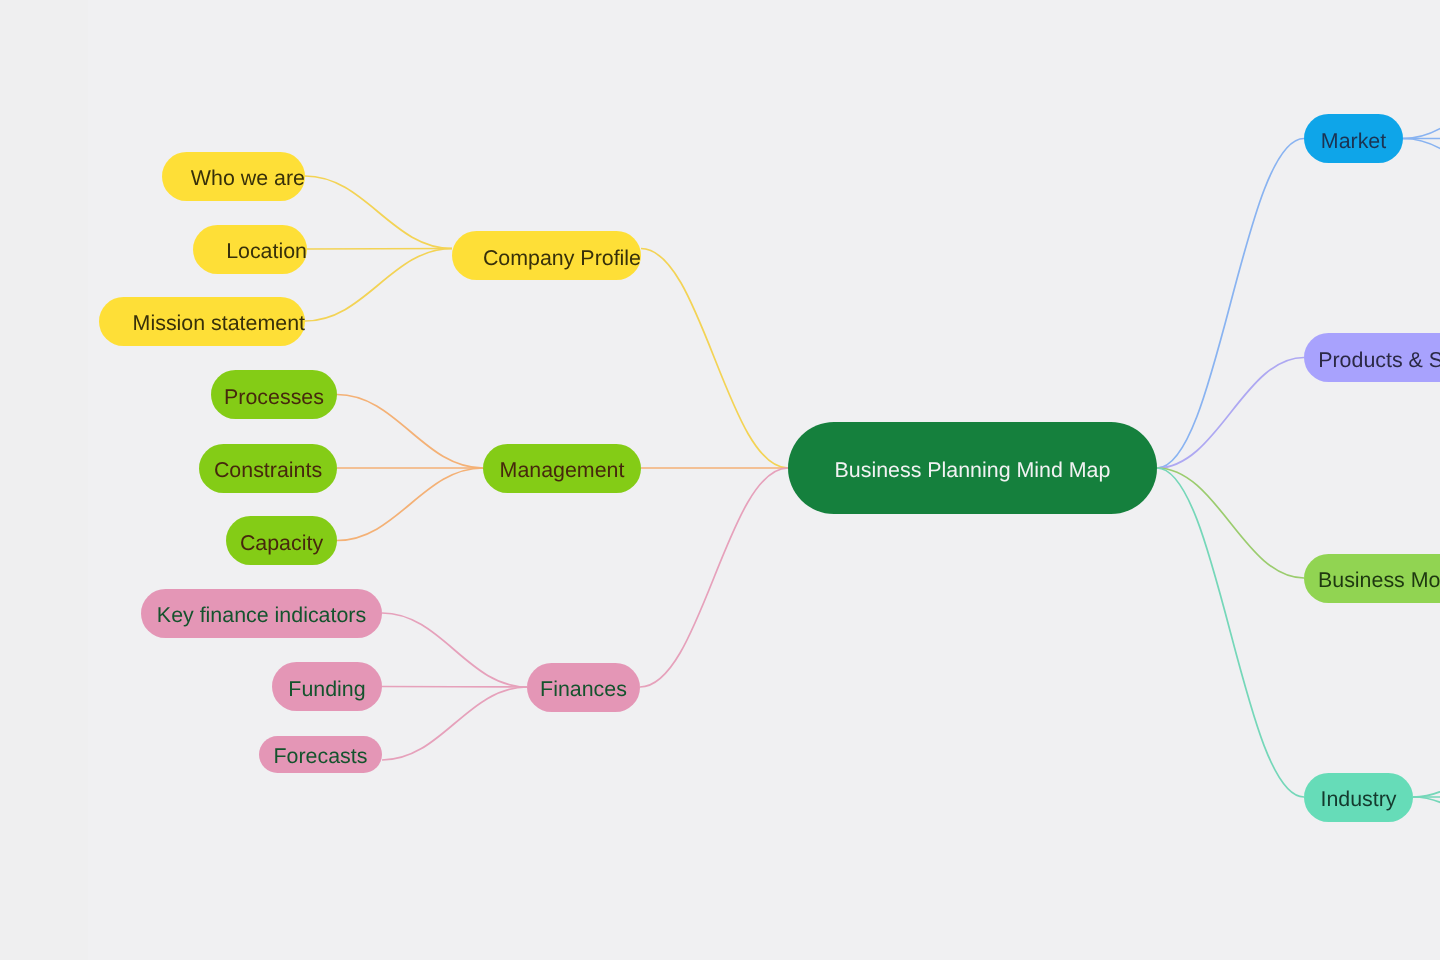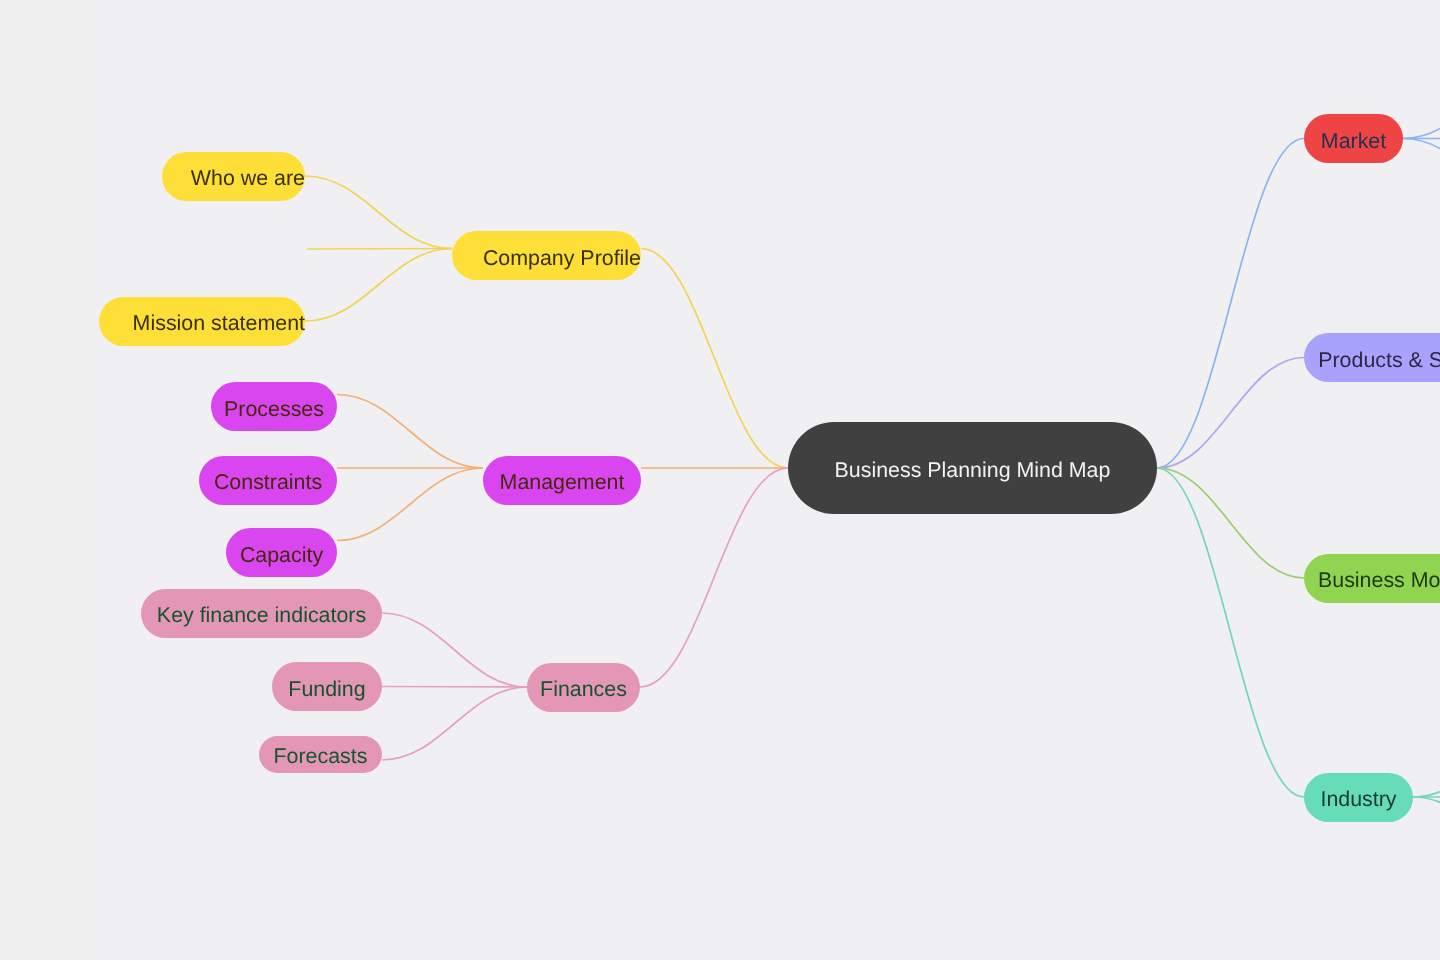--- a/index.html
+++ b/index.html
@@ -11,27 +11,27 @@
   #gutter{position:absolute;left:0;top:0;width:88px;height:960px;background:#efeff0;}
   #edges{position:absolute;left:0;top:0;width:1440px;height:960px;pointer-events:none;}
   #edges path{fill:none;stroke-width:1.7;}
   .lbl{display:block;will-change:opacity;}
   .node{position:absolute;display:flex;align-items:center;justify-content:center;
         box-sizing:border-box;border-radius:999px;white-space:nowrap;
         font-size:21.4px;line-height:1;letter-spacing:0;padding-top:6px;
         -webkit-font-smoothing:antialiased;text-rendering:geometricPrecision;
         will-change:opacity;}
   .n-yellow{background:#fedf37;color:#37300a;justify-content:flex-end;}
-  .n-orange{background:#d946ef;color:#46280d;margin-top:12px;}
+  .n-orange{background:#84cc16;color:#46280d;}
   .n-pink  {background:#e496b6;color:#14532d;}
-  .n-blue  {background:#ef4444;color:#1c3352;}
+  .n-blue  {background:#0ea5e9;color:#1c3352;}
   .n-purple{background:#a8a2fd;color:#2b2945;}
   .n-green {background:#91d452;color:#1e3810;}
   .n-teal  {background:#66dcb8;color:#143a2e;}
-  .n-center{background:#404040;color:#f2f2f3;}
+  .n-center{background:#15803d;color:#f2f2f3;}
 </style>
 </head>
 <body>
 
 <div id="canvas">
 
   <div id="gutter"></div>
 
   <svg id="edges" viewBox="0 0 1440 960" xmlns="http://www.w3.org/2000/svg">
     <path stroke="#f3d355" d="M305,176 C365.27,176 391.73,248.5 452,248.5"></path>
@@ -53,20 +53,23 @@
     <path stroke="#89b3f1" d="M1403,138.5 C1463.27,138.5 1489.73,65 1550,65"></path>
     <path stroke="#89b3f1" d="M1403,138.5 C1463.27,138.5 1489.73,138.5 1550,138.5"></path>
     <path stroke="#89b3f1" d="M1403,138.5 C1463.27,138.5 1489.73,212 1550,212"></path>
     <path stroke="#75d7b9" d="M1413,797 C1473.27,797 1499.73,723.5 1560,723.5"></path>
     <path stroke="#75d7b9" d="M1413,797 C1473.27,797 1499.73,797 1560,797"></path>
     <path stroke="#75d7b9" d="M1413,797 C1473.27,797 1499.73,870.5 1560,870.5"></path>
   </svg>
 
   <div class="node n-yellow" style="left:162px;top:151.5px;width:143px;height:49px">
        <span class="lbl">Who we are</span>
+    </div>
+  <div class="node n-yellow" style="left:193px;top:224.5px;width:114px;height:49px">
+       <span class="lbl">Location</span>
     </div>
   <div class="node n-yellow" style="left:99px;top:296.5px;width:206px;height:49px">
        <span class="lbl">Mission statement</span>
     </div>
   <div class="node n-yellow" style="left:452px;top:231px;width:189px;height:49px">
        <span class="lbl">Company Profile</span>
     </div>
 
   <div class="node n-orange" style="left:211px;top:370px;width:126px;height:49px">
        <span class="lbl">Processes</span>

